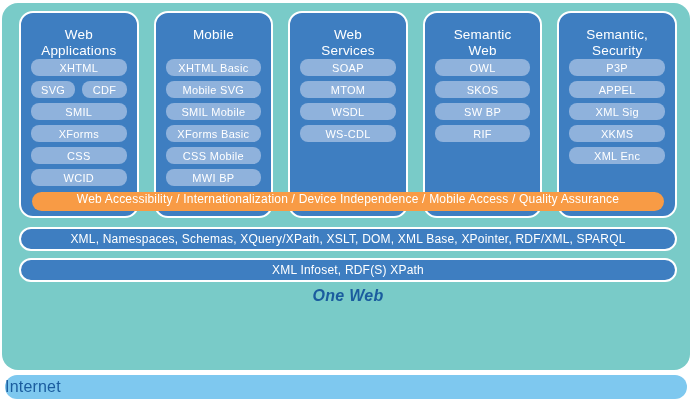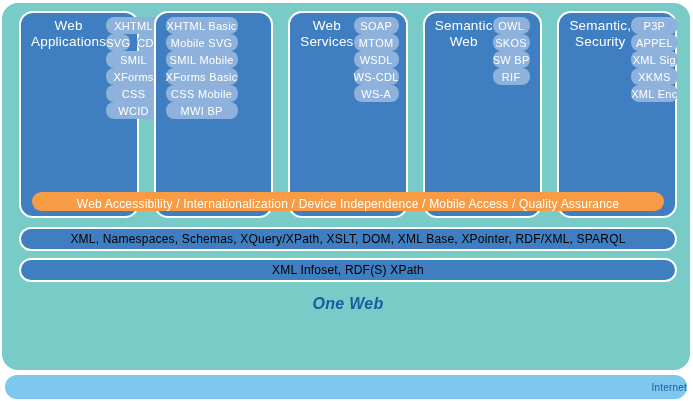--- a/index.html
+++ b/index.html
@@ -14,60 +14,60 @@
     position:absolute;left:2px;top:3px;width:688px;height:367px;
     background:var(--teal);border-radius:16px;box-sizing:border-box;
     padding:8px 13px 0 17px;
   }
 
   .columns{position:relative;display:flex;gap:15px;height:207px;}
 
   .column{
     flex:1;background:var(--column-blue);
     border:2px solid #ffffff;border-radius:14px;
-    box-sizing:border-box;padding:3px 10px 0;
-    display:flex;flex-direction:row;min-width:0;
+    box-sizing:border-box;padding:12px 10px 0;
+    display:flex;flex-direction:column;min-width:0;
   }
   .col-title{
     color:#ffffff;font-size:13.5px;line-height:15.5px;text-align:center;
     white-space:pre-line;min-height:31px;margin-top:2px;letter-spacing:.2px;
   }
-  .pills{display:flex;flex-direction:column;margin-top:1px;}
+  .pills{display:flex;flex-direction:column;gap:5px;margin-top:1px;}
   .pill-row{display:flex;gap:7px;}
   .pill{
     flex:1;height:17px;background:var(--pill-blue);border-radius:8px;
     color:#ffffff;font-size:11px;letter-spacing:.3px;
     display:flex;align-items:center;justify-content:center;white-space:nowrap;
   }
 
   .orange-bar{
     position:absolute;left:13px;right:13px;bottom:7px;height:19px;z-index:2;
     background:var(--orange);border-radius:10px;
-    display:flex;align-items:flex-end;justify-content:center;
+    display:flex;align-items:flex-start;justify-content:center;
     color:#ffffff;font-size:12px;letter-spacing:.2px;white-space:nowrap;
   }
 
   .layer-bar{
     height:24px;box-sizing:border-box;margin:7px 0 0 0;
     background:var(--column-blue);border:2px solid #ffffff;border-radius:12px;
     display:flex;align-items:center;justify-content:center;
-    color:#000000;font-size:12px;letter-spacing:.2px;white-space:nowrap;
+    color:#ffffff;font-size:12px;letter-spacing:.2px;white-space:nowrap;
   }
   .layer-bar.first{margin-top:9px;}
 
   .one-web{
-    margin-top:13px;text-align:center;color:var(--dark-text);
+    margin-top:5px;text-align:center;color:var(--dark-text);
     font-size:16px;font-weight:bold;font-style:italic;letter-spacing:.3px;
   }
 
   .internet-bar{
     position:absolute;left:5px;top:375px;width:682px;height:24px;
     background:var(--internet);border-radius:12px;
-    display:flex;align-items:center;justify-content:flex-end;
-    color:var(--dark-text);font-size:10px;letter-spacing:.2px;
+    display:flex;align-items:center;justify-content:flex-start;
+    color:var(--dark-text);font-size:16px;letter-spacing:.2px;
   }
 </style>
 </head>
 <body>
 
 <div class="stage">
   <div class="board">
 
     <div class="columns">
 
@@ -90,20 +90,21 @@
             </div>
             <div class="pill-row">
               <div class="pill">CSS</div>
             </div>
             <div class="pill-row">
               <div class="pill">WCID</div>
             </div>
           </div>
         </div>
         <div class="column">
+          <div class="col-title">Mobile</div>
           <div class="pills">
             <div class="pill-row">
               <div class="pill">XHTML Basic</div>
             </div>
             <div class="pill-row">
               <div class="pill">Mobile SVG</div>
             </div>
             <div class="pill-row">
               <div class="pill">SMIL Mobile</div>
             </div>
@@ -126,23 +127,20 @@
               <div class="pill">SOAP</div>
             </div>
             <div class="pill-row">
               <div class="pill">MTOM</div>
             </div>
             <div class="pill-row">
               <div class="pill">WSDL</div>
             </div>
             <div class="pill-row">
               <div class="pill">WS-CDL</div>
-            </div>
-            <div class="pill-row">
-              <div class="pill">WS-A</div>
             </div>
           </div>
         </div>
         <div class="column">
           <div class="col-title">Semantic
 Web</div>
           <div class="pills">
             <div class="pill-row">
               <div class="pill">OWL</div>
             </div>

